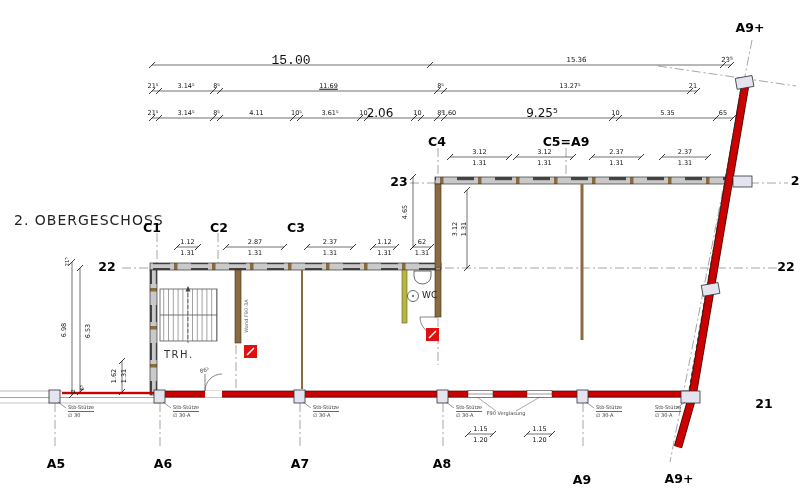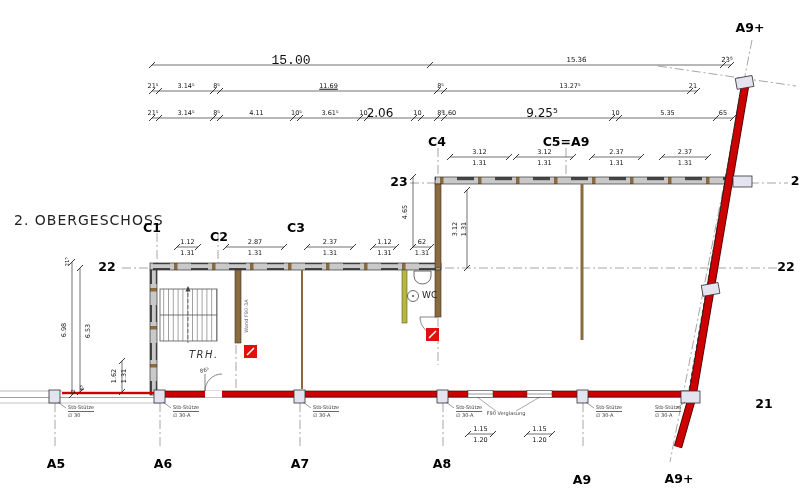--- a/index.html
+++ b/index.html
@@ -4,21 +4,21 @@
 <style>
   html,body{margin:0;padding:0;background:#fff;}
   #plan{position:relative;width:800px;height:500px;background:#fff;overflow:hidden;
         font-family:"DejaVu Sans",sans-serif;}
   #plan-svg{position:absolute;left:0;top:0;}
   .lbl{position:absolute;white-space:nowrap;color:#1a1a1a;line-height:1;}
   .dim{font-size:6.5px;color:#111;}
   .axislbl{font-size:12.5px;font-weight:bold;color:#000;}
   .title{left:14px;top:213px;font-size:14px;letter-spacing:1px;color:#222;}
   .note{left:434px;top:361px;transform:translateX(-50%);font-size:8px;letter-spacing:.3px;color:#333;}
-  .trh{left:189px;top:350px;font-size:10px;color:#333;letter-spacing:1.5px;font-style:italic;}
+  .trh{left:164px;top:350px;font-size:10px;color:#333;letter-spacing:1.5px;}
   .wclbl{left:422px;top:291px;font-size:9px;color:#222;}
   .wand{left:246px;top:316px;font-size:5px;color:#667;transform:translate(-50%,-50%) rotate(-90deg);}
   .verg{left:506px;top:411px;font-size:5px;color:#444;transform:translateX(-50%);}
   .doorw{left:200px;top:368px;font-size:5.5px;color:#444;transform:rotate(-12deg);}
   .leader{position:absolute;font-size:5px;color:#333;white-space:nowrap;}
   .leader .l1{border-bottom:.5px solid #667;padding-bottom:.5px;}
 </style>
 </head>
 <body>
 
@@ -280,21 +280,21 @@
       <div class="lbl dim" style="left: 88px; top: 331px; transform: translate(-50%, -50%) rotate(-90deg);">6.53</div>
       <div class="lbl dim" style="left: 114px; top: 376px; transform: translate(-50%, -50%) rotate(-90deg);">1.62</div>
       <div class="lbl dim" style="left: 124px; top: 376px; transform: translate(-50%, -50%) rotate(-90deg);">1.31</div>
       <div class="lbl dim" style="left: 405px; top: 212px; transform: translate(-50%, -50%) rotate(-90deg);">4.65</div>
       <div class="lbl dim" style="left: 455px; top: 229px; transform: translate(-50%, -50%) rotate(-90deg);">3.12</div>
       <div class="lbl dim" style="left: 464px; top: 229px; transform: translate(-50%, -50%) rotate(-90deg);">1.31</div>
       <div class="lbl dim" style="left: 68px; top: 262px; font-size: 5.5px; transform: translate(-50%, -50%) rotate(-90deg);">21⁵</div>
       <div class="lbl dim" style="left: 74px; top: 391px; font-size: 5.5px; transform: translate(-50%, -50%) rotate(-90deg);">2</div>
       <div class="lbl dim" style="left: 83px; top: 388px; font-size: 5.5px; transform: translate(-50%, -50%) rotate(-90deg);">6⁵</div>
       <div class="lbl axislbl" style="left: 152px; top: 228px; transform: translate(-50%, -50%);">C1</div>
-      <div class="lbl axislbl" style="left: 219px; top: 228px; transform: translate(-50%, -50%); margin-top: 9px;">C2</div>
+      <div class="lbl axislbl" style="left: 219px; top: 228px; transform: translate(-50%, -50%);">C2</div>
       <div class="lbl axislbl" style="left: 296px; top: 228px; transform: translate(-50%, -50%);">C3</div>
       <div class="lbl axislbl" style="left: 437px; top: 142px; transform: translate(-50%, -50%);">C4</div>
       <div class="lbl axislbl" style="left: 566px; top: 142px; transform: translate(-50%, -50%);">C5=A9</div>
       <div class="lbl axislbl" style="left: 399px; top: 182px; transform: translate(-50%, -50%);">23</div>
       <div class="lbl axislbl" style="left: 107px; top: 267px; transform: translate(-50%, -50%);">22</div>
       <div class="lbl axislbl" style="left: 786px; top: 267px; transform: translate(-50%, -50%);">22</div>
       <div class="lbl axislbl" style="left: 764px; top: 404px; transform: translate(-50%, -50%);">21</div>
       <div class="lbl axislbl" style="left: 795px; top: 181px; transform: translate(-50%, -50%);">2</div>
       <div class="lbl axislbl" style="left: 750px; top: 28px; transform: translate(-50%, -50%);">A9+</div>
       <div class="lbl axislbl" style="left: 679px; top: 479px; transform: translate(-50%, -50%);">A9+</div>

